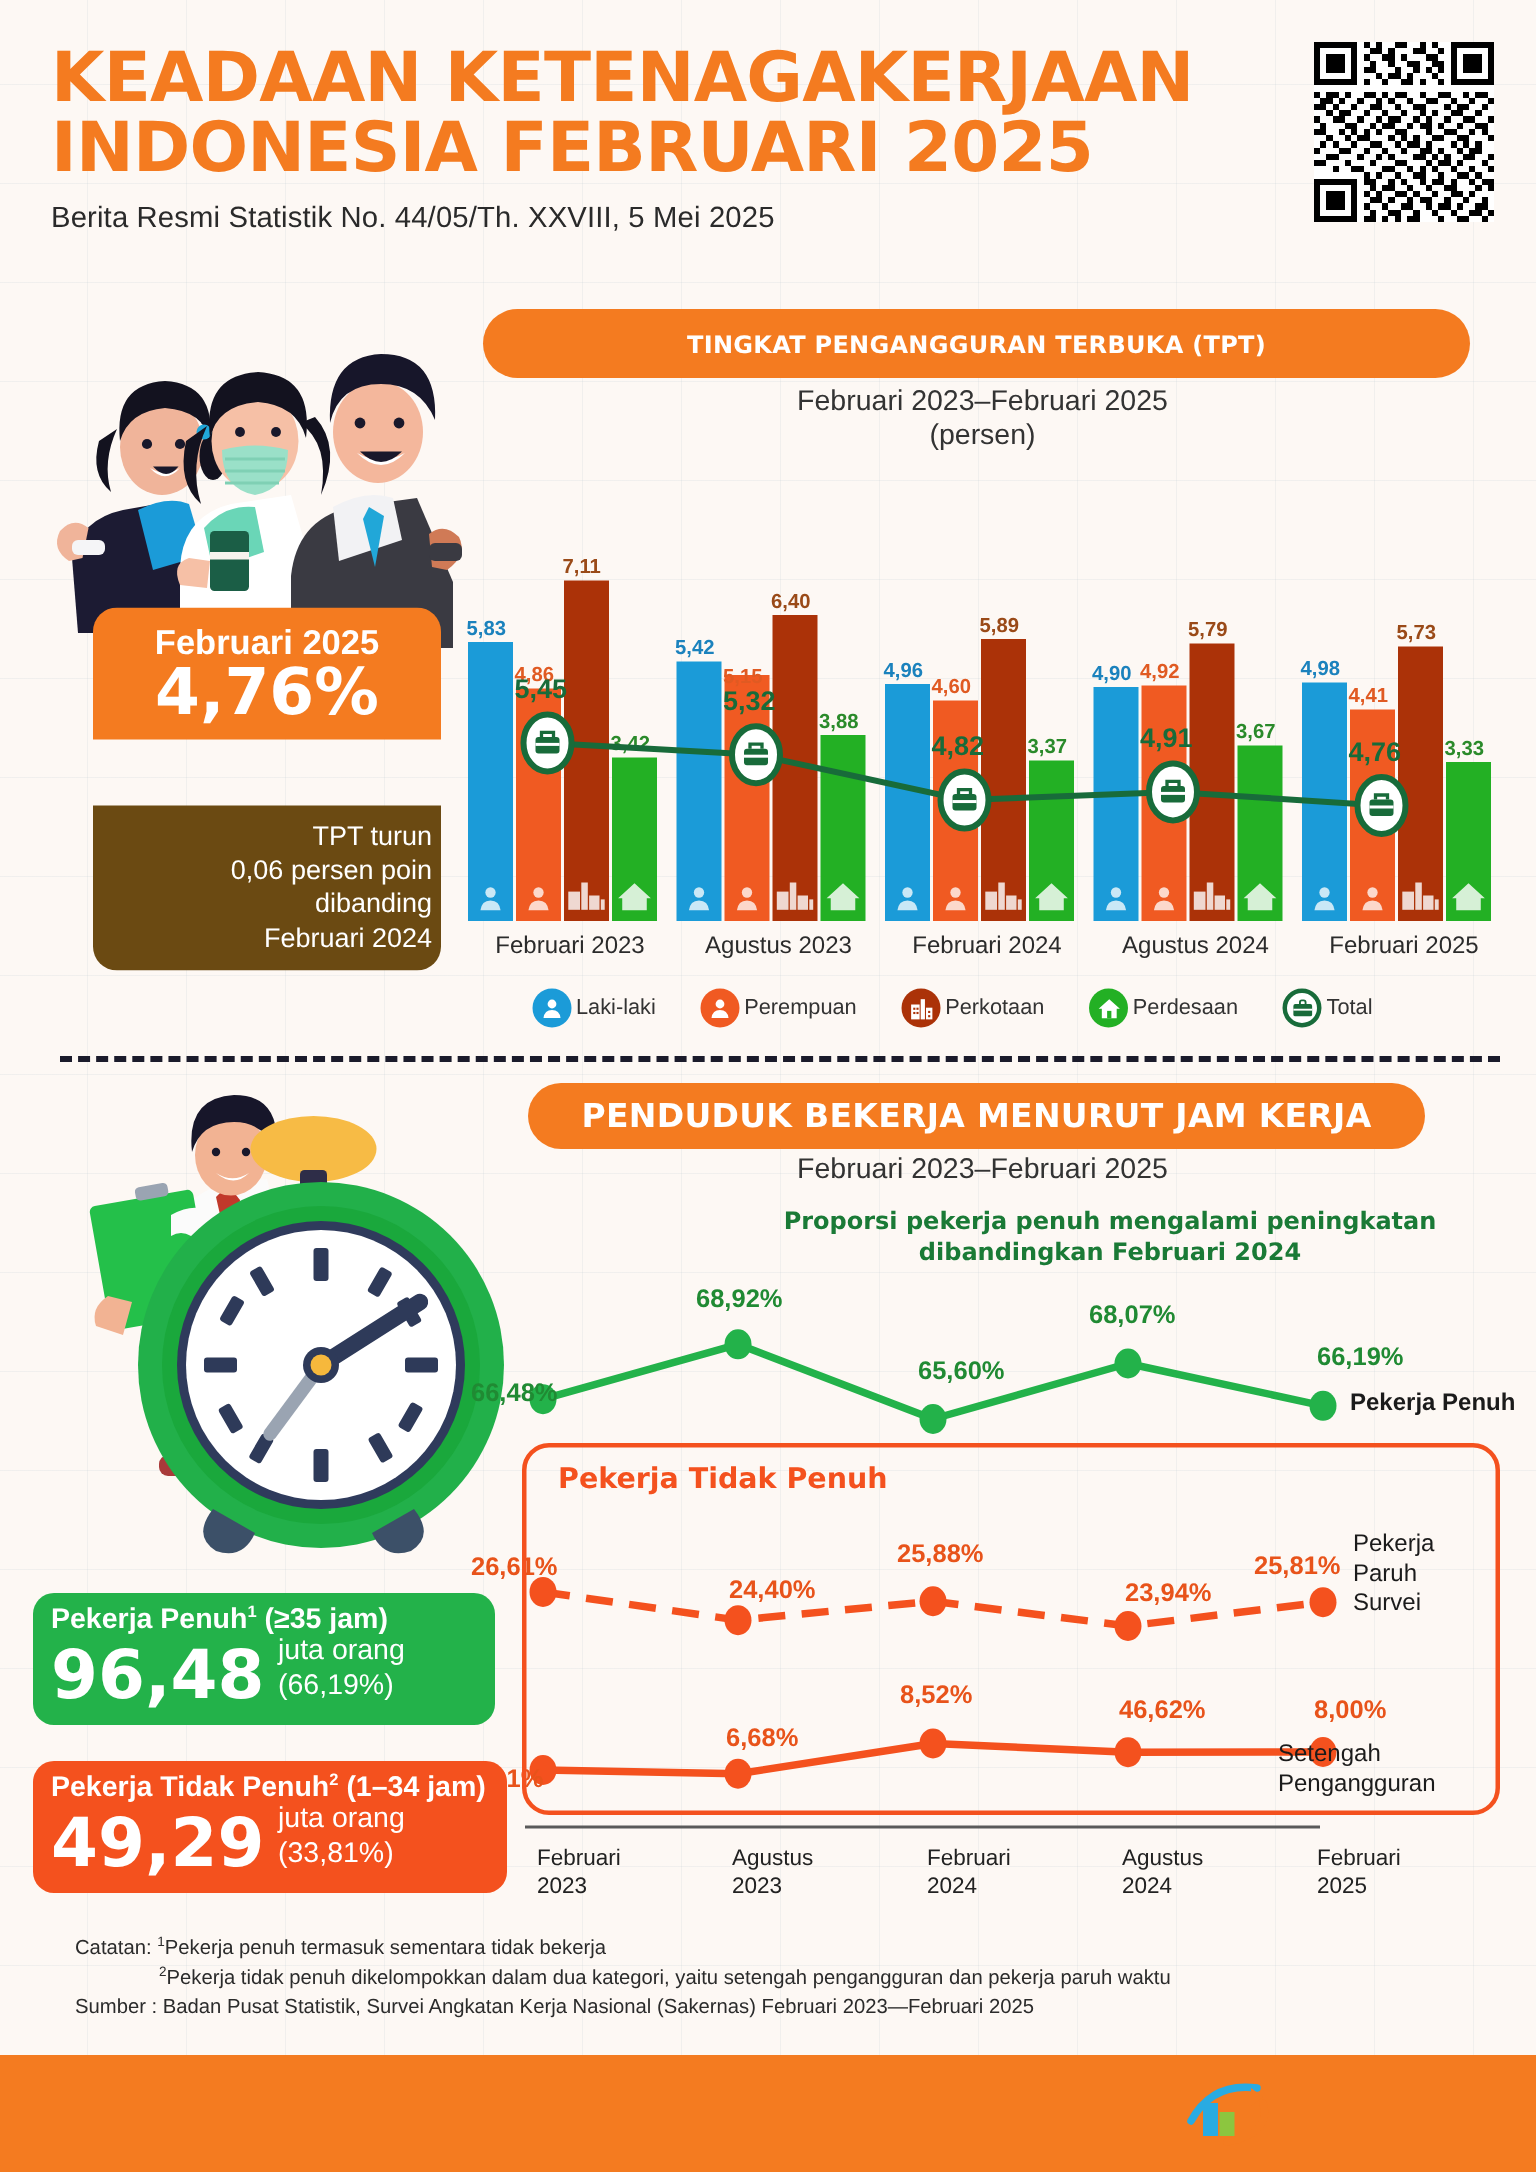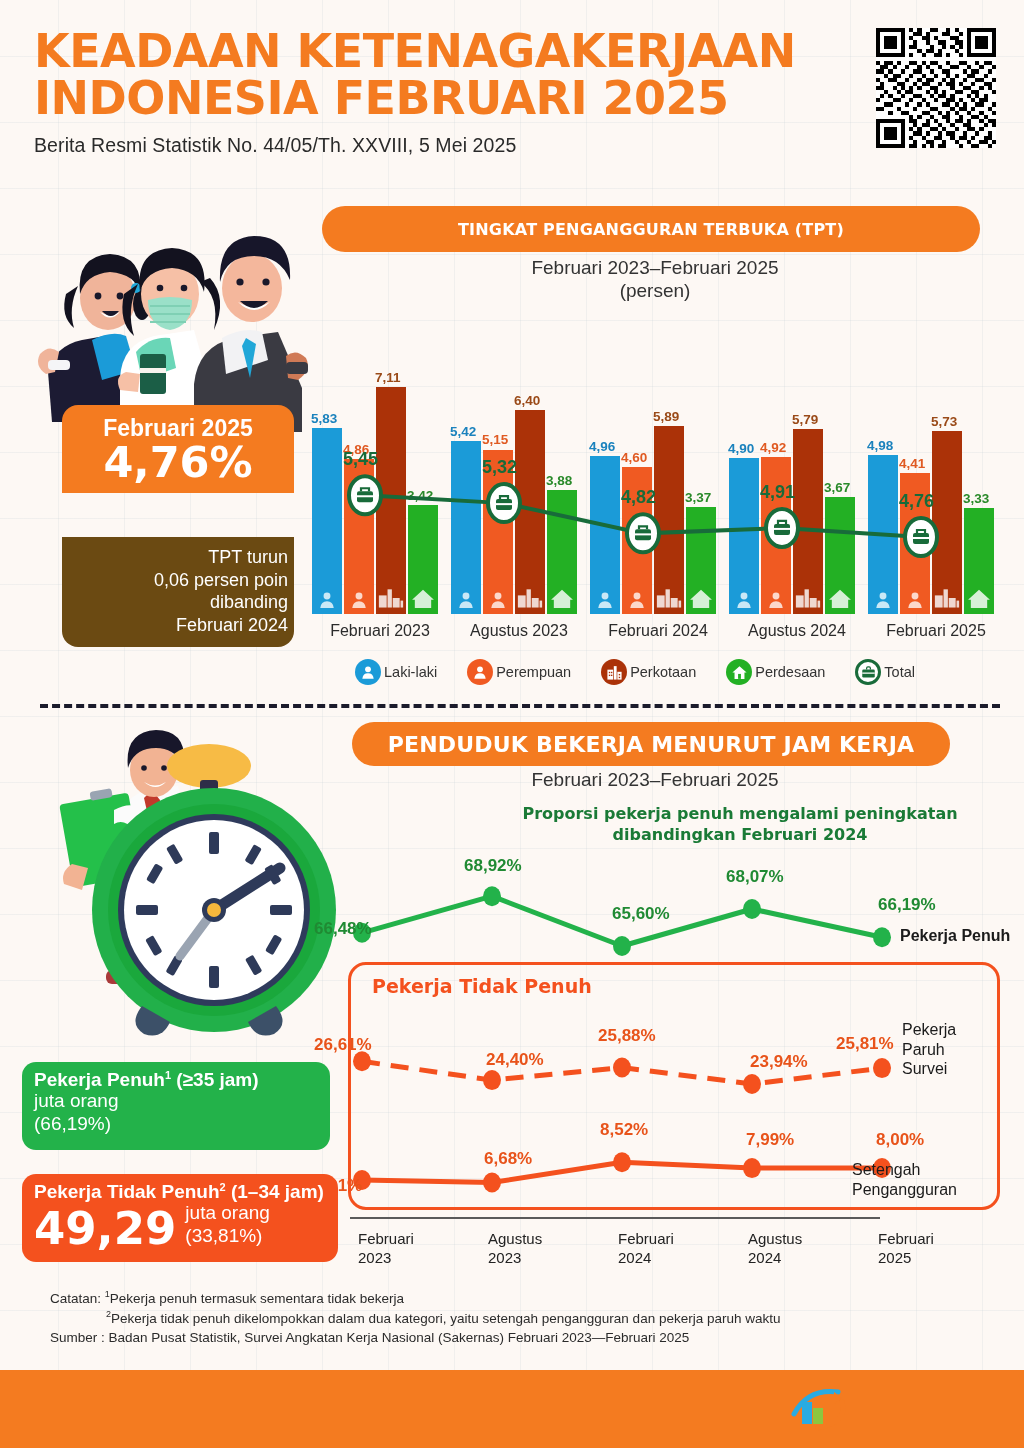--- a/index.html
+++ b/index.html
@@ -482,21 +482,21 @@
             <path d="M3 24 q1 -9 9 -9 q8 0 9 9z" fill="#fff"></path>
           </svg></span>
       </div>
       <div class="bar-lbl t-blue" style="left:150px;bottom:200.8px;">5,42</div>
       <div class="bar c-orng" style="left:183px;height:164.2px;">
         <span class="bar-icon"><svg width="20" height="18" viewBox="0 0 24 24" opacity="0.85">
             <circle cx="12" cy="8" r="4.6" fill="#fff"></circle>
             <path d="M3 24 q1 -9 9 -9 q8 0 9 9z" fill="#fff"></path>
           </svg></span>
       </div>
-      <div class="bar-lbl t-orng" style="left:182px;bottom:193px;">5,15</div>
+      <div class="bar-lbl t-orng" style="left:182px;bottom:182px;">5,15</div>
       <div class="bar c-brwn" style="left:215px;height:204.0px;">
         <span class="bar-icon"><svg width="26" height="20" viewBox="0 0 30 22" opacity="0.9">
             <rect x="1" y="8" width="9" height="14" fill="#fff"></rect>
             <rect x="11" y="1" width="5" height="21" fill="#fff"></rect>
             <rect x="17" y="11" width="8" height="11" fill="#fff"></rect>
             <rect x="26" y="14" width="3" height="8" fill="#fff"></rect>
           </svg></span>
       </div>
       <div class="bar-lbl t-brwn" style="left:214px;bottom:232.0px;">6,40</div>
       <div class="bar c-grn" style="left:247px;height:123.7px;">
@@ -783,21 +783,21 @@
       <div class="jk-lbl t-jkgrn" style="left: 386px; top: 36.95px;">68,07%</div>
       <div class="jk-lbl t-jkgrn" style="left: 538px; top: 65.15px;">66,19%</div>
       <div class="jk-lbl t-jkorg" style="left: -26px; top: 205.315px;">26,61%</div>
       <div class="jk-lbl t-jkorg" style="left: 146px; top: 220.1px;">24,40%</div>
       <div class="jk-lbl t-jkorg" style="left: 258px; top: 195.52px;">25,88%</div>
       <div class="jk-lbl t-jkorg" style="left: 410px; top: 222.01px;">23,94%</div>
       <div class="jk-lbl t-jkorg" style="left: 496px; top: 204.115px;">25,81%</div>
       <div class="jk-lbl t-jkorg" style="left: -26px; top: 345.99px;">6,91%</div>
       <div class="jk-lbl t-jkorg" style="left: 144px; top: 318.52px;">6,68%</div>
       <div class="jk-lbl t-jkorg" style="left: 260px; top: 290.28px;">8,52%</div>
-      <div class="jk-lbl t-jkorg" style="left: 406px; top: 300.11px;">7,99%</div>
+      <div class="jk-lbl t-jkorg" style="left: 406px; top: 300.11px;">46,62%</div>
       <div class="jk-lbl t-jkorg" style="left: 536px; top: 300px;">8,00%</div>
       <div class="series-name" style="left: 560px; top: 96px; font-weight: bold;">Pekerja Penuh</div>
       <div class="series-name" style="left: 562px; top: 190px;">
         <div>Pekerja</div>
         <div>Paruh</div>
         <div>Survei</div>
       </div>
       <div class="series-name" style="left: 512px; top: 330px;">
         <div>Setengah</div>
         <div>Pengangguran</div>
@@ -827,20 +827,21 @@
         <div>Februari</div>
         <div>2025</div>
       </div>
     </div>
 
   <div class="stat-card" id="full-card">
     <div class="stat-head">
       <span>Pekerja Penuh</span><sup>1</sup><span> (≥35  jam)</span>
     </div>
     <div class="stat-row">
+      <div class="stat-num">96,48</div>
       <div class="stat-unit">
         <div>juta orang</div>
         <div>(66,19%)</div>
       </div>
     </div>
   </div>
 
   <div class="stat-card" id="part-card">
     <div class="stat-head">
       <span>Pekerja Tidak Penuh</span><sup>2</sup><span> (1–34 jam)</span>

